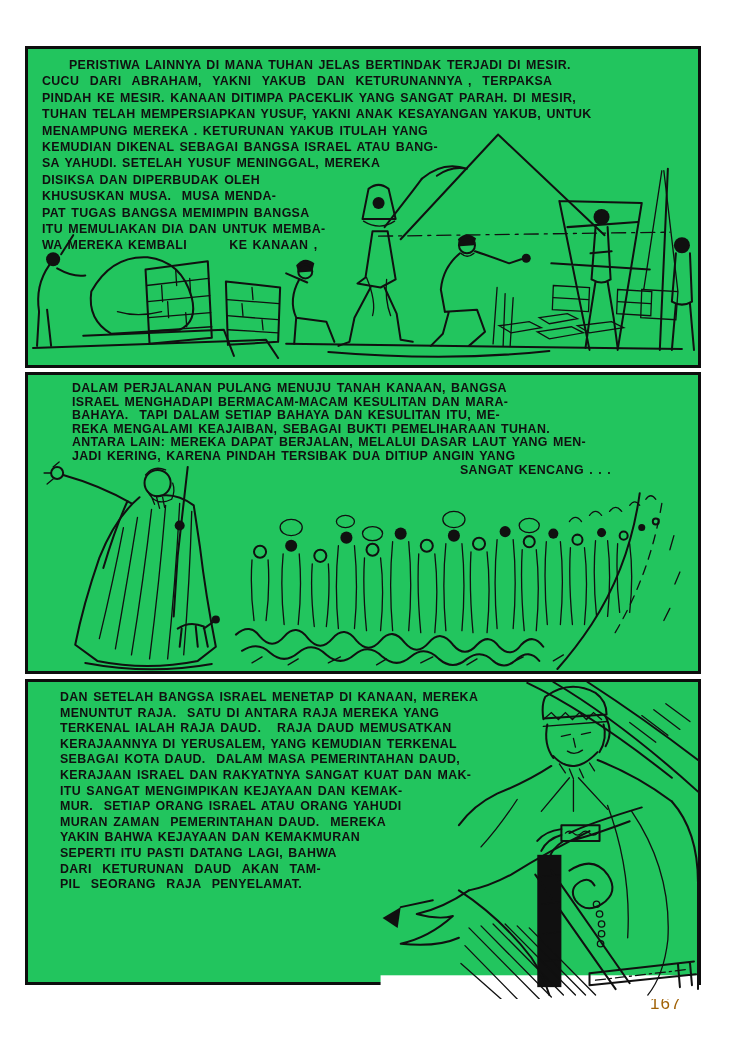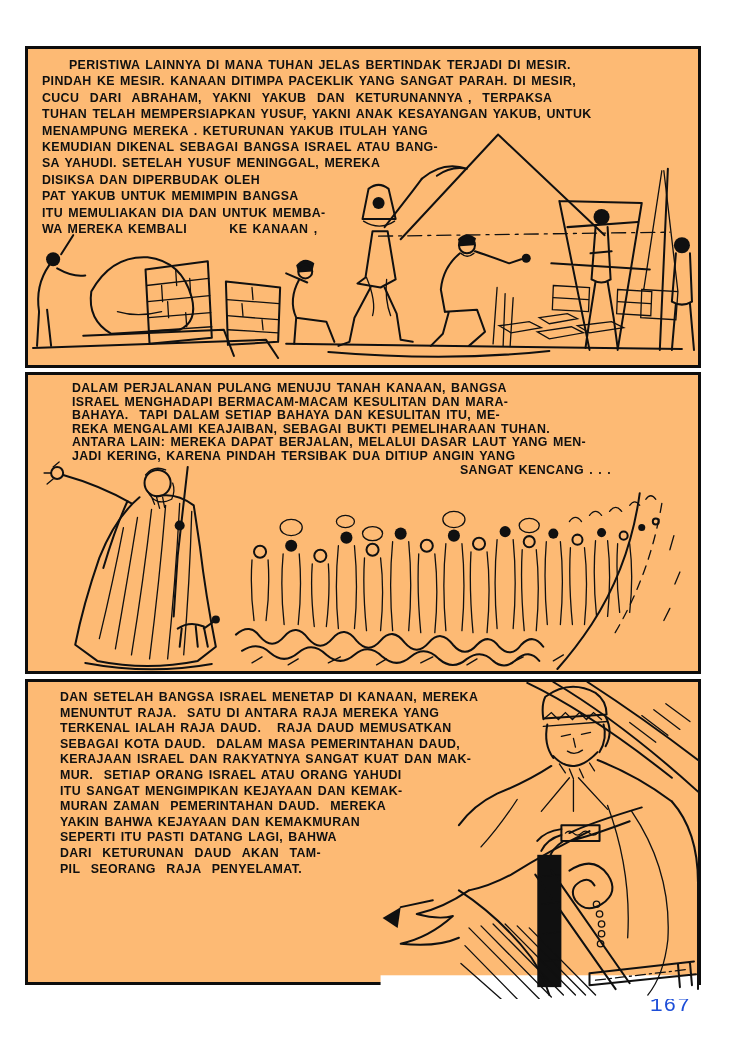--- a/index.html
+++ b/index.html
@@ -4,43 +4,43 @@
 <style>
   html,body{margin:0;padding:0;}
   body{
     width:738px;height:1056px;position:relative;
     background:#ffffff;overflow:hidden;
     font-family:"Liberation Sans",sans-serif;
   }
   .page{position:absolute;inset:0;}
   .panel{
     position:absolute;left:25px;width:676px;
-    border:3px solid #0d0d0d;background:#fdba74;box-sizing:border-box;
+    border:3px solid #0d0d0d;background:#22c55e;box-sizing:border-box;
   }
   #panel1{top:46px;height:322px;}
   #panel2{top:372px;height:302px;}
   #panel3{top:679px;height:306px;}
   .art{position:absolute;left:-1px;top:-1px;width:672px;pointer-events:none;z-index:2;}
   #panel3 .art{height:calc(100% + 18px);}
   .caption{position:relative;z-index:3;color:#101010;font-weight:700;}
   .caption .cline{
     white-space:pre;font-size:12.4px;letter-spacing:.35px;word-spacing:1.5px;
     transform-origin:left top;
   }
   #panel1 .caption{padding:8px 6px 0 14px;}
   #panel1 .cline{line-height:16.4px;}
   #panel1 .cline:nth-child(1){text-indent:27px;}
   #panel2 .caption{padding:7px 18px 0 44px;}
   #panel2 .cline{line-height:13.6px;}
   #panel2 .cline:nth-child(7){margin-left:388px;}
   #panel3 .caption{padding:8px 6px 0 32px;}
   #panel3 .cline{line-height:15.6px;}
   .pagenum{
-    position:absolute;left:650px;top:994px;color:#1d4ed8;
-    font-family:Liberation Mono, monospace;font-size:21px;letter-spacing:1px;
+    position:absolute;left:650px;top:994px;color:#a16207;
+    font-family:Liberation Sans, sans-serif;font-size:17px;letter-spacing:1px;
   }
   svg .ln{stroke:#101010;fill:none;stroke-width:2;stroke-linecap:round;stroke-linejoin:round;}
   svg .th{stroke:#101010;fill:none;stroke-width:1.3;stroke-linecap:round;}
   svg .fl{fill:#101010;stroke:none;}
 </style>
 </head>
 <body>
 
 <div class="page">
 
@@ -99,28 +99,29 @@
 
       <circle class="fl" cx="652" cy="196" r="8"></circle>
       <path class="ln" d="M646,204 L642,252 M660,204 L662,252 M642,252 Q652,258 662,252 M646,254 L642,300 M660,254 L664,300"></path>
       <path class="ln" d="M638,120 L630,300" stroke-width="1.6"></path>
       <path class="th" d="M612,240 L648,242 L646,270 L611,268 Z M632,122 L614,240 M634,122 L648,242"></path>
 
       <path class="th" d="M470,276 l30,-4 l12,6 l-30,5 Z M508,282 l34,-5 l12,6 l-34,6 Z M548,276 l34,-4 l12,6 l-34,5 Z M510,268 l28,-4 l10,5 l-28,5 Z"></path>
     </svg>
     <div class="caption">
         <div class="cline">PERISTIWA LAINNYA DI MANA TUHAN JELAS BERTINDAK TERJADI DI MESIR.</div>
+        <div class="cline">CUCU  DARI  ABRAHAM,  YAKNI  YAKUB  DAN  KETURUNANNYA ,  TERPAKSA</div>
         <div class="cline">PINDAH KE MESIR. KANAAN DITIMPA PACEKLIK YANG SANGAT PARAH. DI MESIR,</div>
-        <div class="cline">CUCU  DARI  ABRAHAM,  YAKNI  YAKUB  DAN  KETURUNANNYA ,  TERPAKSA</div>
         <div class="cline">TUHAN TELAH MEMPERSIAPKAN YUSUF, YAKNI ANAK KESAYANGAN YAKUB, UNTUK</div>
         <div class="cline">MENAMPUNG MEREKA . KETURUNAN YAKUB ITULAH YANG</div>
         <div class="cline">KEMUDIAN DIKENAL SEBAGAI BANGSA ISRAEL ATAU BANG-</div>
         <div class="cline">SA YAHUDI. SETELAH YUSUF MENINGGAL, MEREKA</div>
         <div class="cline">DISIKSA DAN DIPERBUDAK OLEH</div>
-        <div class="cline">PAT YAKUB UNTUK MEMIMPIN BANGSA</div>
+        <div class="cline">KHUSUSKAN MUSA.  MUSA MENDA-</div>
+        <div class="cline">PAT TUGAS BANGSA MEMIMPIN BANGSA</div>
         <div class="cline">ITU MEMULIAKAN DIA DAN UNTUK MEMBA-</div>
         <div class="cline">WA MEREKA KEMBALI        KE KANAAN ,</div>
       </div>
   </div>
 
   <div class="panel" id="panel2">
     <svg class="art" viewBox="0 0 669 295" width="672" height="298" preserveAspectRatio="none">
 
       <circle class="ln" cx="30" cy="98" r="6"></circle>
       <path class="th" d="M26,92 l6,-5 M24,98 l-7,0 M26,104 l-6,5"></path>
@@ -229,24 +230,25 @@
 
       <path class="th" d="M440,250 L510,322 M452,248 L522,320 M464,246 L534,318 M476,246 L546,318 M488,248 L556,318 M500,250 L566,318 M436,268 L488,322 M432,286 L472,322" stroke-width="1.5"></path>
 
       <path class="ln" d="M560,296 L664,284 M560,308 L666,297 M560,296 L560,308 M648,286 L650,310 M660,285 L662,308"></path>
       <path class="th" d="M566,303 L658,292" stroke-dasharray="10 4 2 4"></path>
     </svg>
     <div class="caption">
         <div class="cline">DAN SETELAH BANGSA ISRAEL MENETAP DI KANAAN, MEREKA</div>
         <div class="cline">MENUNTUT RAJA.  SATU DI ANTARA RAJA MEREKA YANG</div>
         <div class="cline">TERKENAL IALAH RAJA DAUD.   RAJA DAUD MEMUSATKAN</div>
+        <div class="cline">KERAJAANNYA DI YERUSALEM, YANG KEMUDIAN TERKENAL</div>
         <div class="cline">SEBAGAI KOTA DAUD.  DALAM MASA PEMERINTAHAN DAUD,</div>
         <div class="cline">KERAJAAN ISRAEL DAN RAKYATNYA SANGAT KUAT DAN MAK-</div>
+        <div class="cline">ITU SANGAT MENGIMPIKAN KEJAYAAN DAN KEMAK-</div>
         <div class="cline">MUR.  SETIAP ORANG ISRAEL ATAU ORANG YAHUDI</div>
-        <div class="cline">ITU SANGAT MENGIMPIKAN KEJAYAAN DAN KEMAK-</div>
         <div class="cline">MURAN ZAMAN  PEMERINTAHAN DAUD.  MEREKA</div>
         <div class="cline">YAKIN BAHWA KEJAYAAN DAN KEMAKMURAN</div>
         <div class="cline">SEPERTI ITU PASTI DATANG LAGI, BAHWA</div>
         <div class="cline">DARI  KETURUNAN  DAUD  AKAN  TAM-</div>
         <div class="cline">PIL  SEORANG  RAJA  PENYELAMAT.</div>
       </div>
   </div>
 
   <div class="pagenum">167</div>
 </div>

